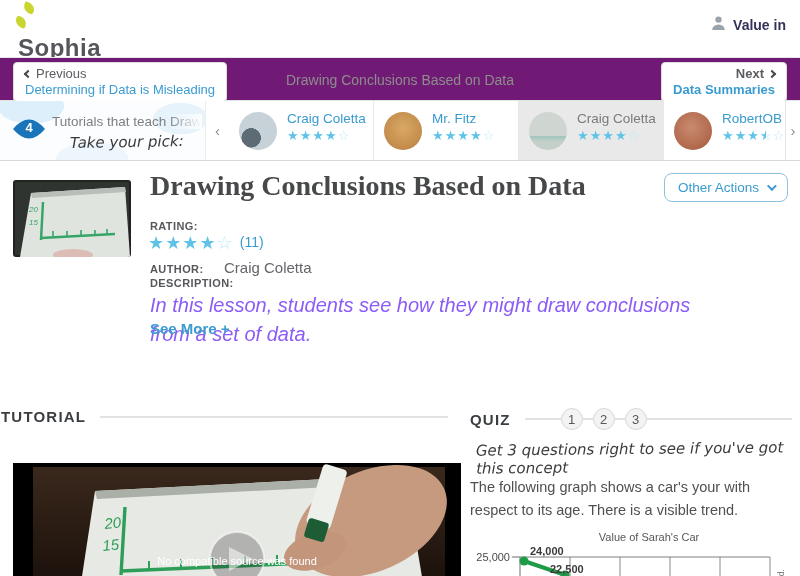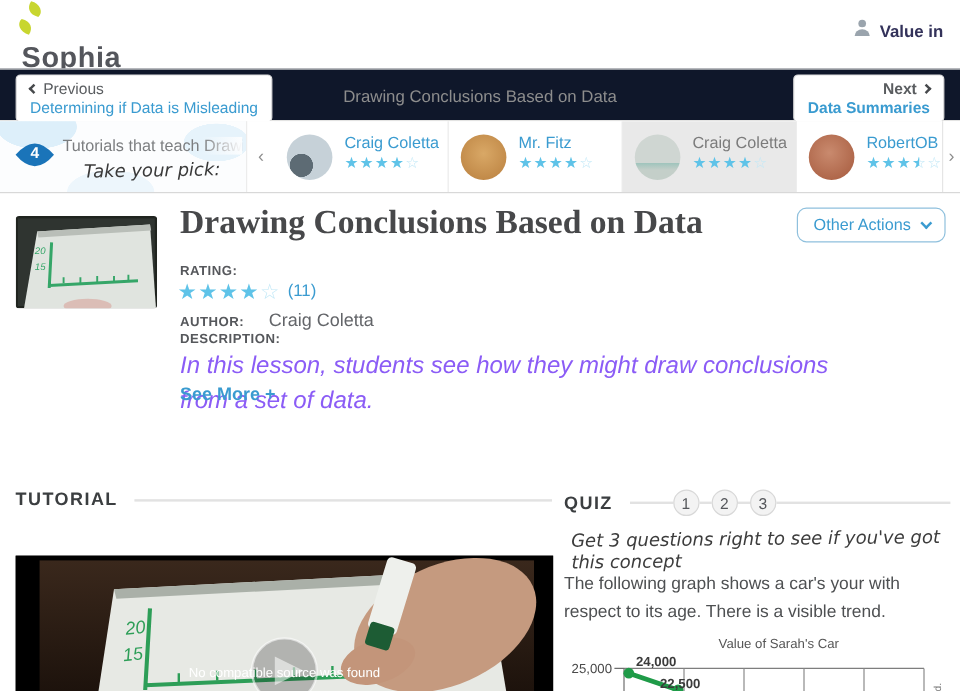--- a/index.html
+++ b/index.html
@@ -13,21 +13,21 @@
 
   
   .header{position:absolute;top:0;left:0;right:0;height:57px;background:#fff;}
   .logo{position:absolute;left:12px;top:0;display:flex;align-items:flex-start;cursor:pointer;flex-direction:column;}
   .logo-text{font-size:24px;font-weight:bold;color:#54565c;letter-spacing:.5px;margin-left:6px;}
   .logo-dot{font-size:24px;font-weight:bold;color:#9a9c9e;}
   .signin{position:absolute;right:14px;top:15px;display:flex;align-items:center;gap:7px;cursor:pointer;}
   .signin-label{font-size:14px;font-weight:bold;color:#33325a;}
 
   
-  .navbar{position:absolute;top:57px;left:0;right:0;height:44px;background:#0f172a;
+  .navbar{position:absolute;top:57px;left:0;right:0;height:44px;background:#701a75;
           border-top:1px solid #e7e7e6;border-bottom:1px solid #e3e3e2;}
   .nav-btn{position:absolute;top:4px;background:#fff;border:1px solid #ddd;border-radius:4px;
            padding:3px 11px;line-height:16px;font-size:13px;cursor:pointer;}
   .nav-btn .row1{color:#5a5d60;}
   .nav-btn .row2{color:var(--blue);}
   .nav-prev{left:13px;text-align:left;}
   .nav-next{right:13px;text-align:right;font-weight:bold;}
   .nav-center{position:absolute;left:0;right:0;top:14px;text-align:center;font-size:14px;color:#8d8d8d;}
   .arr{display:inline-block;width:6px;height:6px;border:0 solid #46494c;}
   .arr.l{border-left-width:2px;border-bottom-width:2px;transform:rotate(45deg);margin-right:5px;vertical-align:1px;}
@@ -91,21 +91,21 @@
   .author-row{position:absolute;left:150px;top:97px;}
   .author-name{margin-left:16px;font-size:15px;font-weight:normal;color:#636569;letter-spacing:0;}
   .desc-label{position:absolute;left:150px;top:115px;}
   .desc-text{position:absolute;left:150px;top:129px;width:580px;font-size:20px;color:#8b5cf6;line-height:1.45;font-style:italic;}
   .see-more{position:absolute;left:150px;top:158px;font-size:15px;font-weight:bold;color:var(--blue);cursor:pointer;}
 
   
   .section-head{position:absolute;display:flex;align-items:center;}
   .section-title{font-size:15px;font-weight:bold;color:#3b3e40;letter-spacing:1.2px;}
   .rule{flex:1;height:2px;background:#e2e2e2;margin-left:14px;}
-  .tut-head{left:13px;top:408px;width:447px;}
+  .tut-head{left:1px;top:408px;width:447px;}
   .quiz-head{left:470px;top:408px;width:322px;}
   .step{width:22px;height:22px;border-radius:50%;background:#f3f3f3;border:1px solid #d8d8d8;
         color:#56585c;font-size:13px;display:flex;align-items:center;justify-content:center;flex:0 0 22px;}
   .rule.seg{flex:0 0 36px;margin:0 0 0 14px;}
   .rule.gap{flex:0 0 10px;margin:0;}
   .rule.tail{margin:0;}
 
   .quiz-tagline{position:absolute;left:476px;top:440px;width:320px;font-size:15px;color:#3c3c3c;
         font-style:italic;font-family:"DejaVu Sans",sans-serif;transform:rotate(-.6deg);}
   .quiz-prompt{position:absolute;left:470px;top:476px;width:330px;font-size:14.5px;color:#4e5052;line-height:1.6;}

